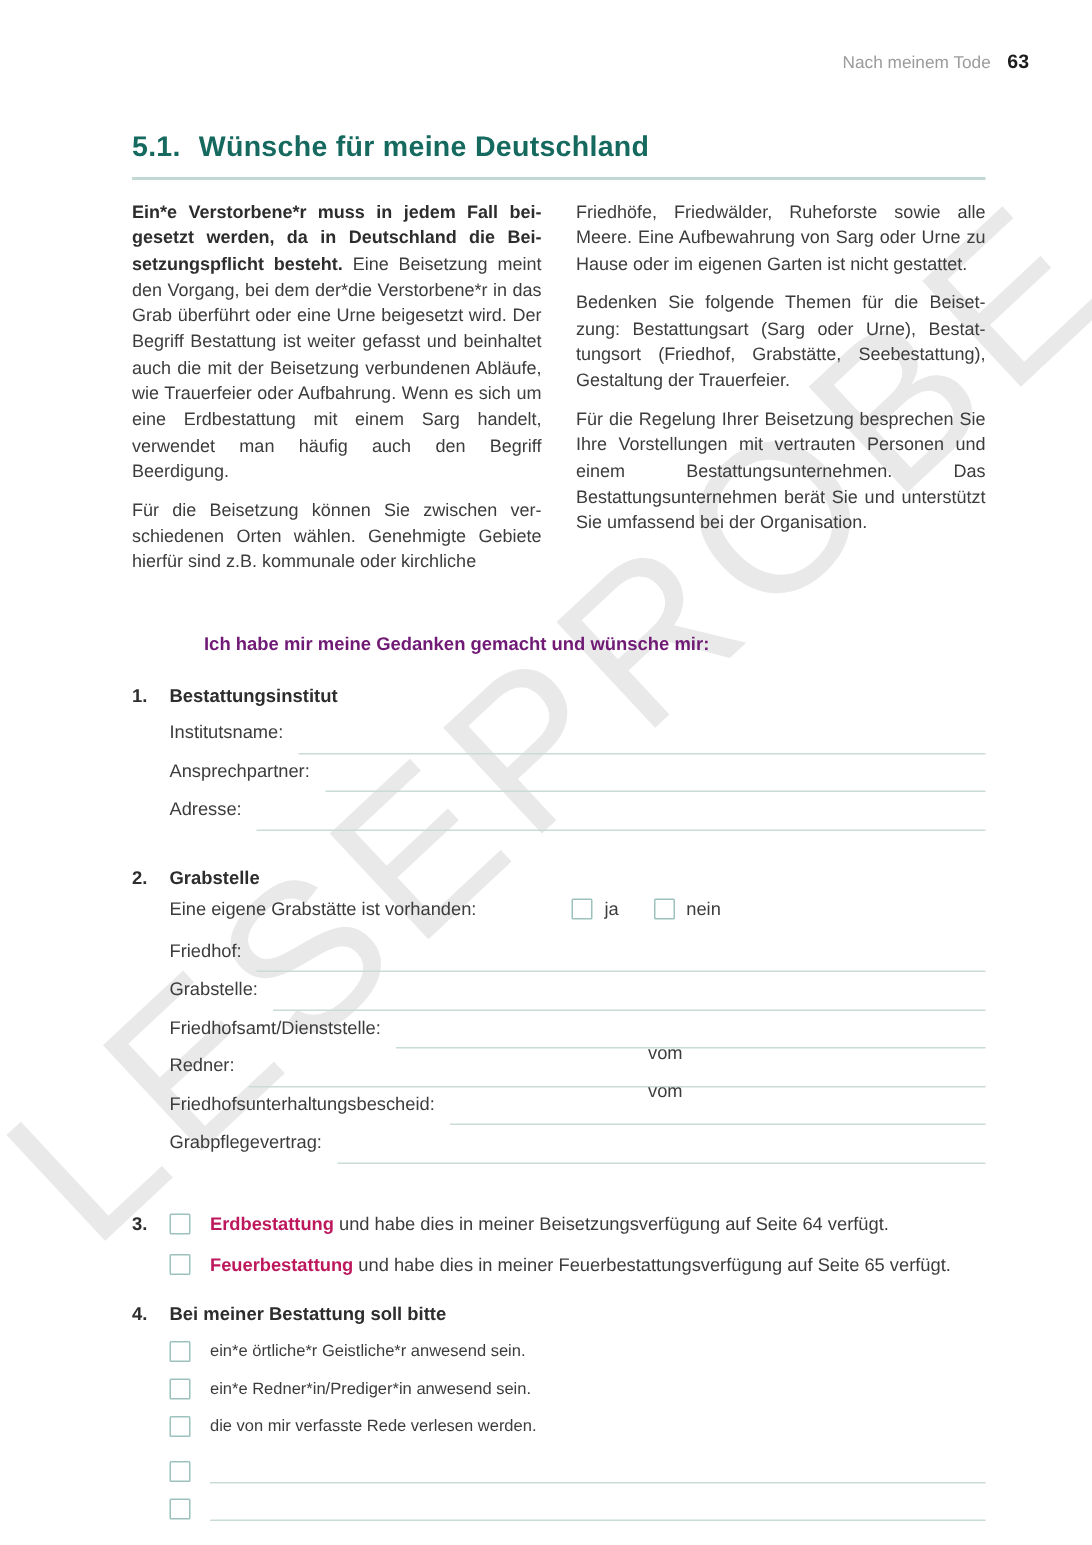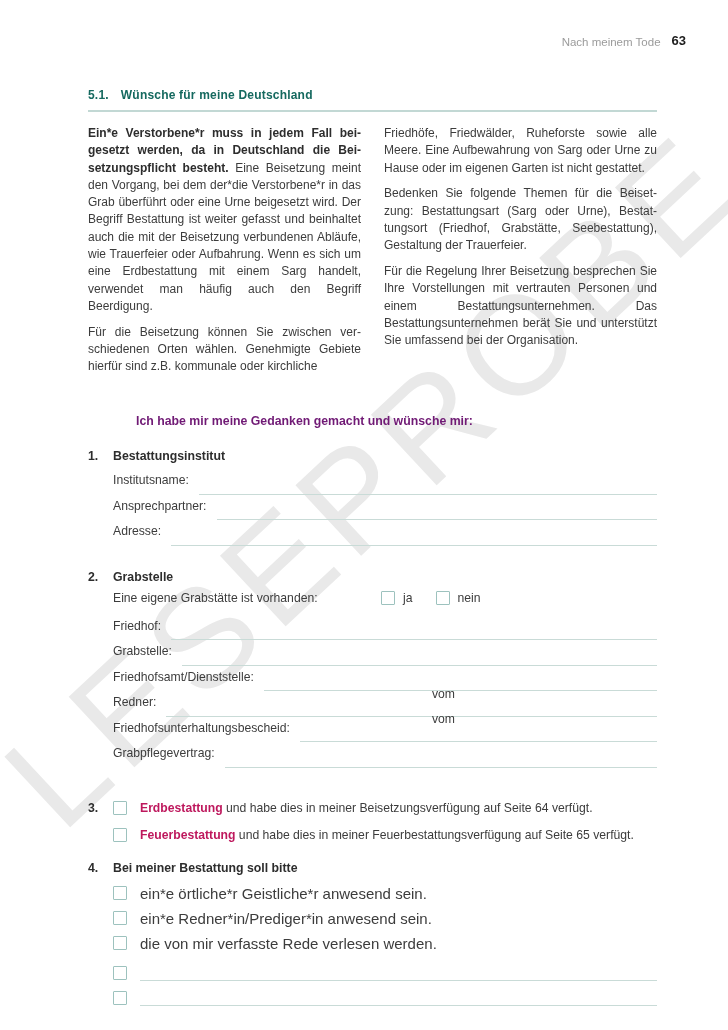--- a/index.html
+++ b/index.html
@@ -16,21 +16,21 @@
   }
   .content-layer{position:relative;z-index:1;}
   
   .running-head{
     position:absolute;top:33px;right:42px;display:flex;align-items:flex-end;gap:11px;
   }
   .running-title{font-size:11.5px;color:#9b9b9b;}
   .page-number{font-size:13px;font-weight:bold;color:#1c1c1c;}
   
   .content{padding:88px 71px 0 88px;}
-  .section-head{display:flex;gap:12px;color:#15695f;font-size:12px;font-weight:bold;letter-spacing:.2px;}
+  .section-head{display:flex;gap:12px;color:#15695f;font-size:19px;font-weight:bold;letter-spacing:.2px;}
   .section-rule{margin-top:8px;height:2px;background:#c2d8d4;}
   
   .intro{display:flex;gap:23px;margin-top:13px;}
   .col{flex:1;font-size:12px;line-height:17.3px;text-align:justify;hyphens:manual;}
   .col p{margin:0 0 8.5px 0;}
   .lead-bold{font-weight:bold;color:#2d2d2d;}
   
   .prompt{margin-top:30px;font-size:12.3px;font-weight:bold;color:#701a75;margin-left:48px;}
   
   .item{margin-top:21px;}
@@ -48,21 +48,21 @@
   .q-opt{margin-left:8px;}
   .q-gap{margin-left:23px;}
   .fields-gap{margin-top:6px;}
   
   .item3{margin-top:27px;display:flex;}
   .cb-row{display:flex;align-items:center;height:27px;font-size:12.2px;}
   .cb-row .cb{margin-right:13px;}
   .cb-bold{font-weight:bold;color:#be185d;}
   
   .item4{margin-top:12px;}
-  .opt-row{display:flex;align-items:center;height:25px;font-size:15px;}
+  .opt-row{display:flex;align-items:center;height:25px;font-size:11px;}
   .opt-row .cb{margin-right:13px;}
   .opt-row-empty{display:flex;align-items:flex-end;height:25px;}
   .opt-row-empty .cb{margin-right:13px;margin-bottom:1px;}
   .opt-line{flex:1;border-bottom:1.5px solid #c9dbd7;height:100%;}
 </style>
 </head>
 <body>
 
 <div class="page">
 

